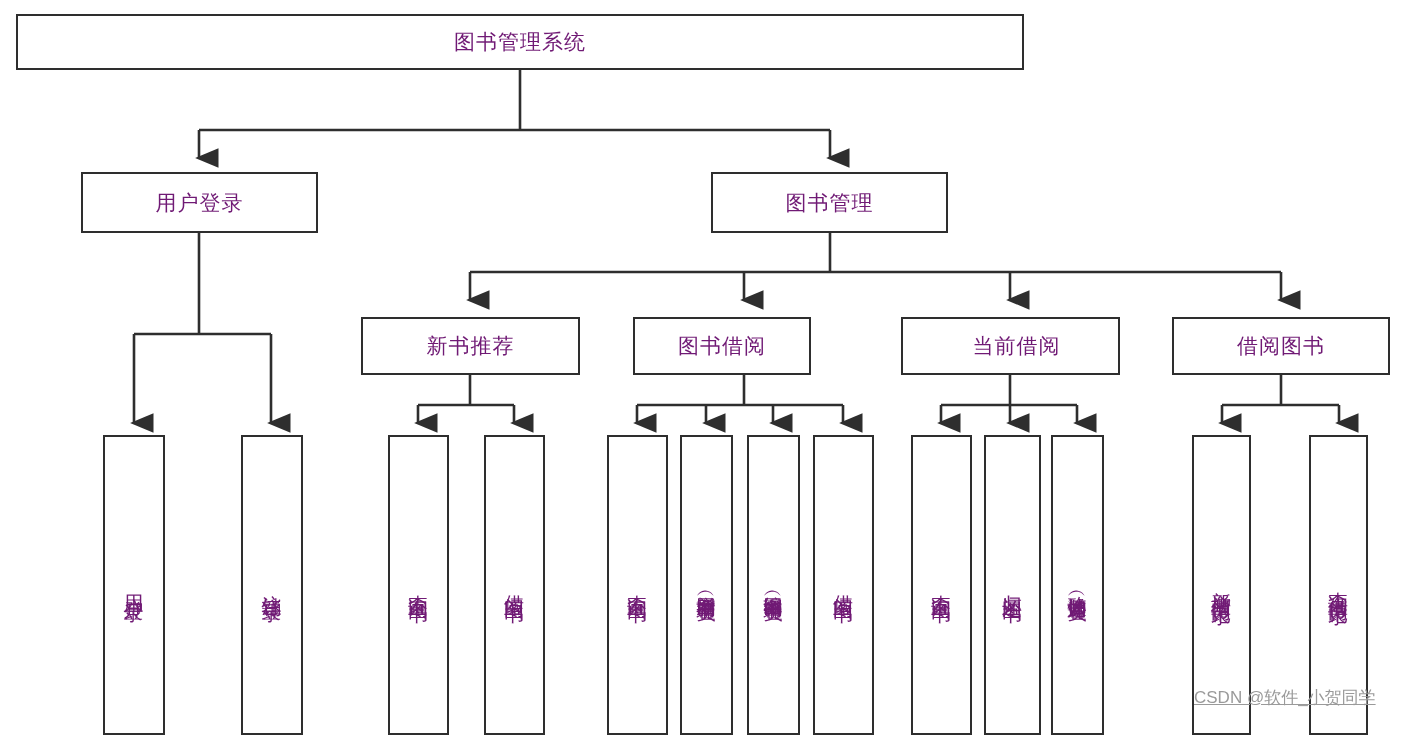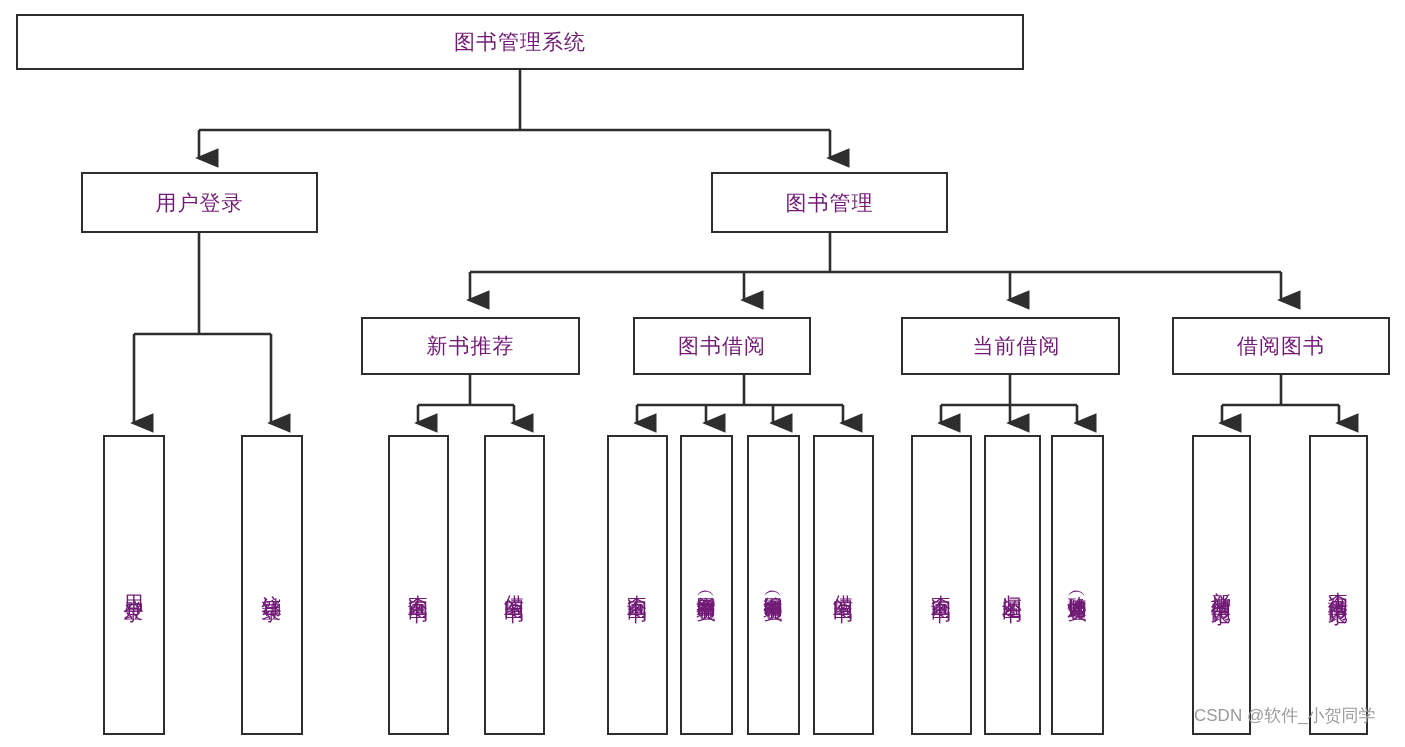--- a/index.html
+++ b/index.html
@@ -177,15 +177,15 @@
     <span class="label">确认归还（管理员）</span>
   </div>
 
   <div class="node vert" style="left:1192px; top:435px; width:59px; height:300px;">
     <span class="label">新增借阅记录</span>
   </div>
   <div class="node vert" style="left:1309px; top:435px; width:59px; height:300px;">
     <span class="label">查询借阅记录</span>
   </div>
 
-  <div class="watermark" style="left:1194px; top:704px;">CSDN @软件_小贺同学</div>
+  <div class="watermark" style="left:1194px; top:686px;text-decoration:underline;">CSDN @软件_小贺同学</div>
 
 </div>
 
 </body></html>

